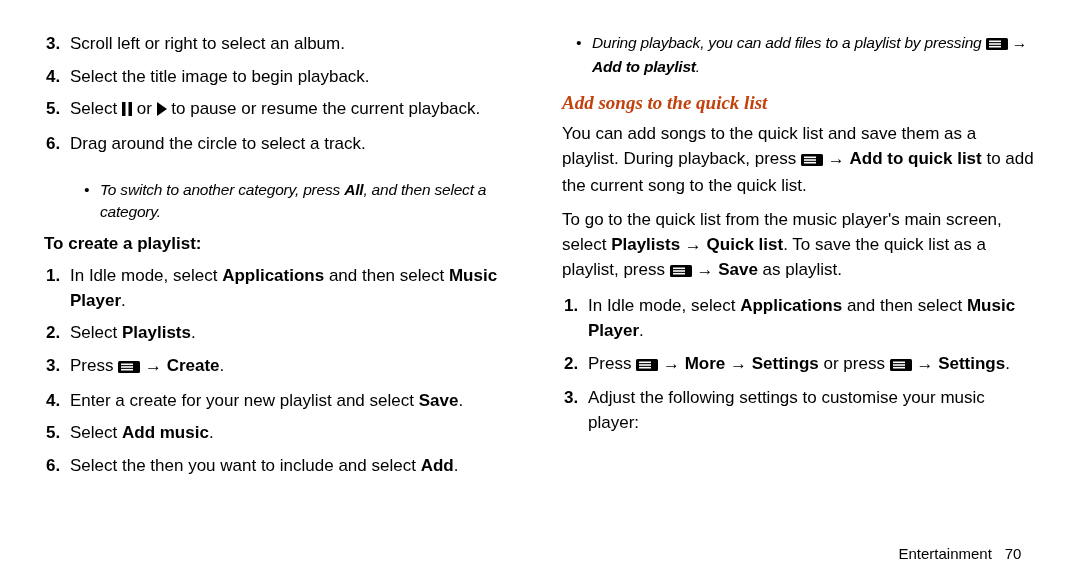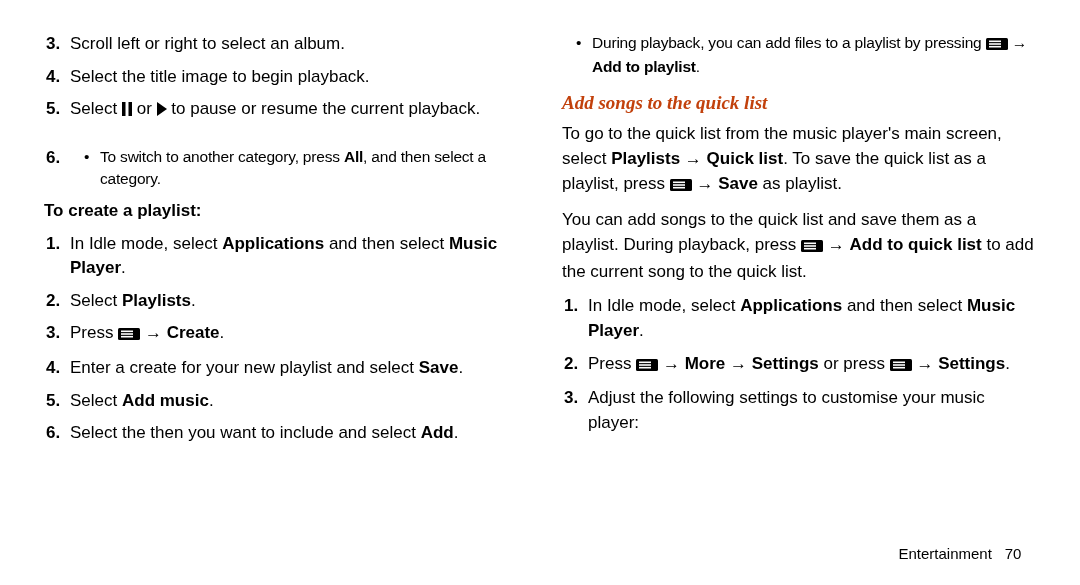--- a/index.html
+++ b/index.html
@@ -42,20 +42,21 @@
     left: -20px;
   }
   ul.sub {
     list-style: none;
     margin: 22px 0 8px 0;
     padding-left: 18px;
     font-family: Arial, Helvetica, sans-serif;
     font-size: 15.5px;
     font-stretch: condensed;
     letter-spacing: -0.2px;
+    font-style: italic;
   }
   ul.sub > li {
     position: relative;
     padding-left: 12px;
     margin-bottom: 6px;
   }
   ul.sub > li::before {
     content: "•";
     position: absolute;
     left: -4px;
@@ -102,20 +103,21 @@
               <rect x="0" y="0" width="3.5" height="14" fill="#000"></rect>
               <rect x="6.5" y="0" width="3.5" height="14" fill="#000"></rect>
             </svg></span>
         <span> or </span>
         <span class="play-icon"><svg viewBox="0 0 10 14">
               <polygon points="0,0 10,7 0,14" fill="#000"></polygon>
             </svg></span>
         <span> to pause or resume the current playback.</span>
       </li>
       <li>
+        <span>Drag around the circle to select a track.</span>
         <ul class="sub">
           <li>
             <span>To switch to another category, press </span><b>All</b><span>, and then select a category.</span>
           </li>
         </ul>
       </li>
     </ol>
 
     <div class="task-head">To create a playlist:</div>
 
@@ -156,43 +158,43 @@
               <rect x="0" y="0" width="22" height="12" rx="1.5" fill="#000"></rect>
               <rect x="3" y="2.5" width="12" height="1.6" fill="#fff"></rect>
               <rect x="3" y="5.2" width="12" height="1.6" fill="#fff"></rect>
               <rect x="3" y="7.9" width="12" height="1.6" fill="#fff"></rect>
             </svg></span>
         <span> → </span><b>Add to playlist</b><span>.</span>
       </li>
     </ul>
 
     <h3 class="section">Add songs to the quick list</h3>
+
+    <p class="body">
+      <span>You can add songs to the quick list and save them as a playlist. During playback, press </span>
+      <span class="menu-icon"><svg viewBox="0 0 22 12">
+            <rect x="0" y="0" width="22" height="12" rx="1.5" fill="#000"></rect>
+            <rect x="3" y="2.5" width="12" height="1.6" fill="#fff"></rect>
+            <rect x="3" y="5.2" width="12" height="1.6" fill="#fff"></rect>
+            <rect x="3" y="7.9" width="12" height="1.6" fill="#fff"></rect>
+          </svg></span>
+      <span> → </span><b>Add to quick list</b><span> to add the current song to the quick list.</span>
+    </p>
 
     <p class="body">
       <span>To go to the quick list from the music player's main screen, select </span><b>Playlists</b><span> → </span><b>Quick list</b><span>. To save the quick list as a playlist, press </span>
       <span class="menu-icon"><svg viewBox="0 0 22 12">
             <rect x="0" y="0" width="22" height="12" rx="1.5" fill="#000"></rect>
             <rect x="3" y="2.5" width="12" height="1.6" fill="#fff"></rect>
             <rect x="3" y="5.2" width="12" height="1.6" fill="#fff"></rect>
             <rect x="3" y="7.9" width="12" height="1.6" fill="#fff"></rect>
           </svg></span>
       <span> → </span><b>Save</b><span> as playlist.</span>
     </p>
 
-    <p class="body">
-      <span>You can add songs to the quick list and save them as a playlist. During playback, press </span>
-      <span class="menu-icon"><svg viewBox="0 0 22 12">
-            <rect x="0" y="0" width="22" height="12" rx="1.5" fill="#000"></rect>
-            <rect x="3" y="2.5" width="12" height="1.6" fill="#fff"></rect>
-            <rect x="3" y="5.2" width="12" height="1.6" fill="#fff"></rect>
-            <rect x="3" y="7.9" width="12" height="1.6" fill="#fff"></rect>
-          </svg></span>
-      <span> → </span><b>Add to quick list</b><span> to add the current song to the quick list.</span>
-    </p>
-
 
     <ol class="numlist">
       <li>
         <span>In Idle mode, select </span><b>Applications</b><span> and then select </span><b>Music Player</b><span>.</span>
       </li>
       <li>
         <span>Press </span>
         <span class="menu-icon"><svg viewBox="0 0 22 12">
               <rect x="0" y="0" width="22" height="12" rx="1.5" fill="#000"></rect>
               <rect x="3" y="2.5" width="12" height="1.6" fill="#fff"></rect>

